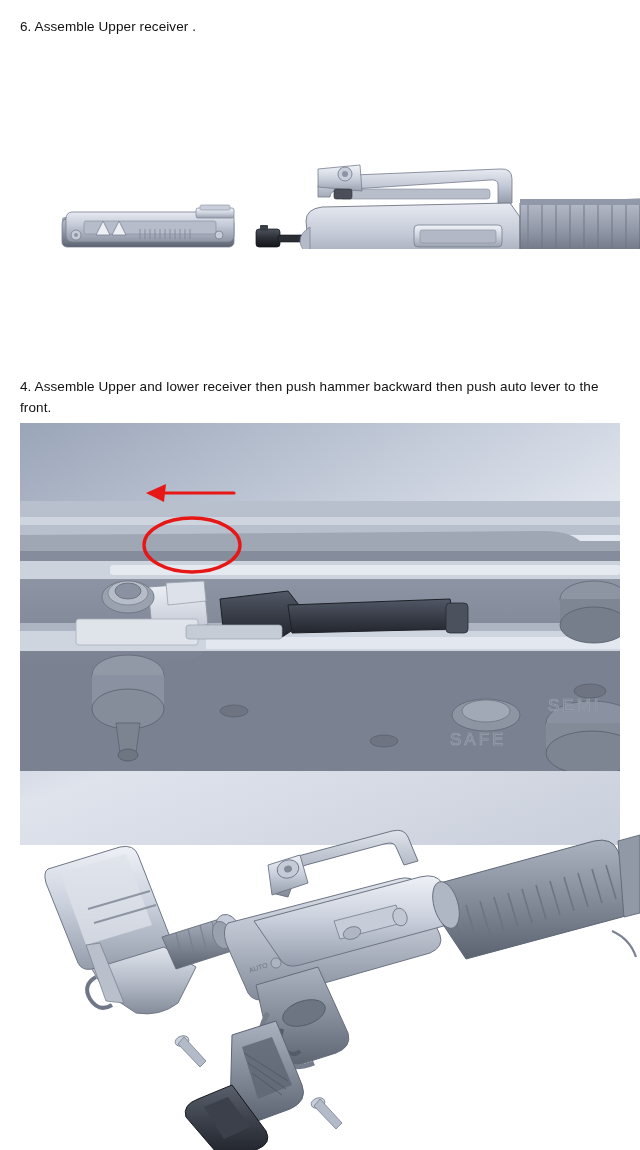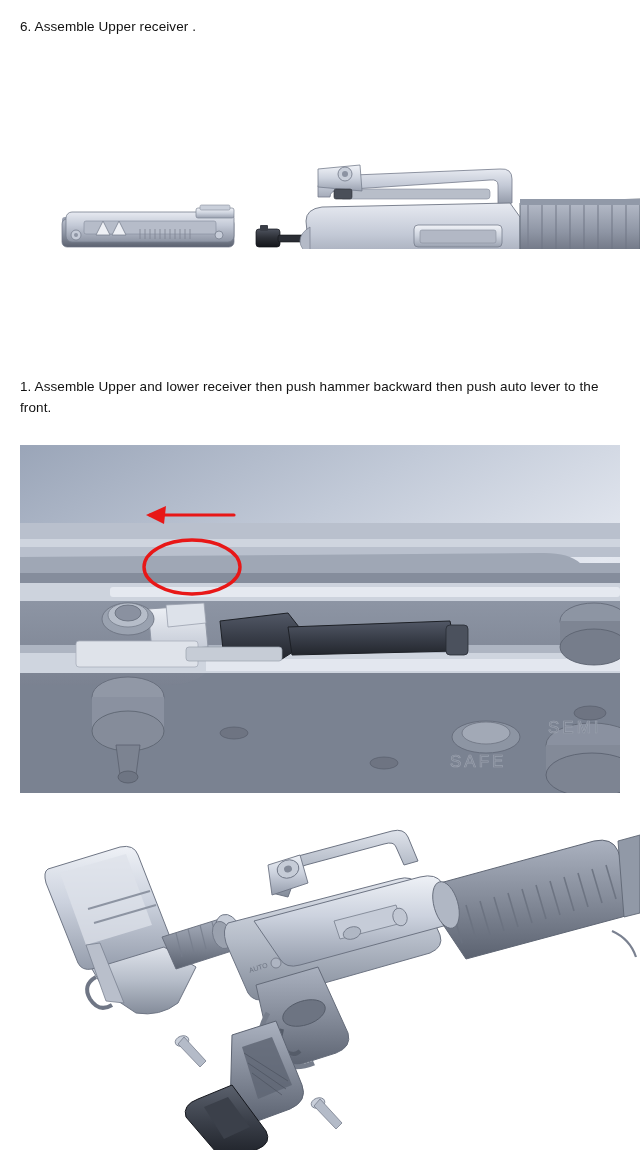--- a/index.html
+++ b/index.html
@@ -37,23 +37,23 @@
     position: absolute;
     left: 0px;
     top: 60px;
     width: 640px;
     height: 180px;
   }
   
   .fig7 {
     position: absolute;
     left: 20px;
-    top: 436px;
+    top: 414px;
     width: 600px;
-    height: 348px;
+    height: 422px;
     overflow: hidden;
     background: linear-gradient(160deg,#8f9bb0 0%, #b9c1d0 35%, #dfe3ec 60%, #c9cfdb 100%);
   }
   
   .fig8 {
     position: absolute;
     left: 0px;
     top: 808px;
     width: 640px;
     height: 342px;
@@ -163,21 +163,21 @@
           <line x1="584" y1="132" x2="584" y2="195"></line>
           <line x1="598" y1="132" x2="598" y2="195"></line>
           <line x1="612" y1="131" x2="612" y2="195"></line>
           <line x1="626" y1="131" x2="626" y2="195"></line>
         </g>
         <rect x="520" y="130" width="120" height="6" fill="#9199a8"></rect>
       </g>
     </svg>
   </div>
 
-  <div class="step-text" id="step7-text">1. Assemble Upper and lower receiver then push hammer backward then push auto lever to the front.</div>
+  <div class="step-text" id="step7-text">4. Assemble Upper and lower receiver then push hammer backward then push auto lever to the front.</div>
 
   <div class="fig7">
     <svg width="600" height="348" viewBox="0 0 600 348">
       <defs>
         <linearGradient id="f7bg" x1="0" y1="0" x2="1" y2="1">
           <stop offset="0" stop-color="#9aa5b8"></stop>
           <stop offset="0.35" stop-color="#c2cad8"></stop>
           <stop offset="0.65" stop-color="#e4e8f0"></stop>
           <stop offset="1" stop-color="#c0c7d4"></stop>
         </linearGradient>

